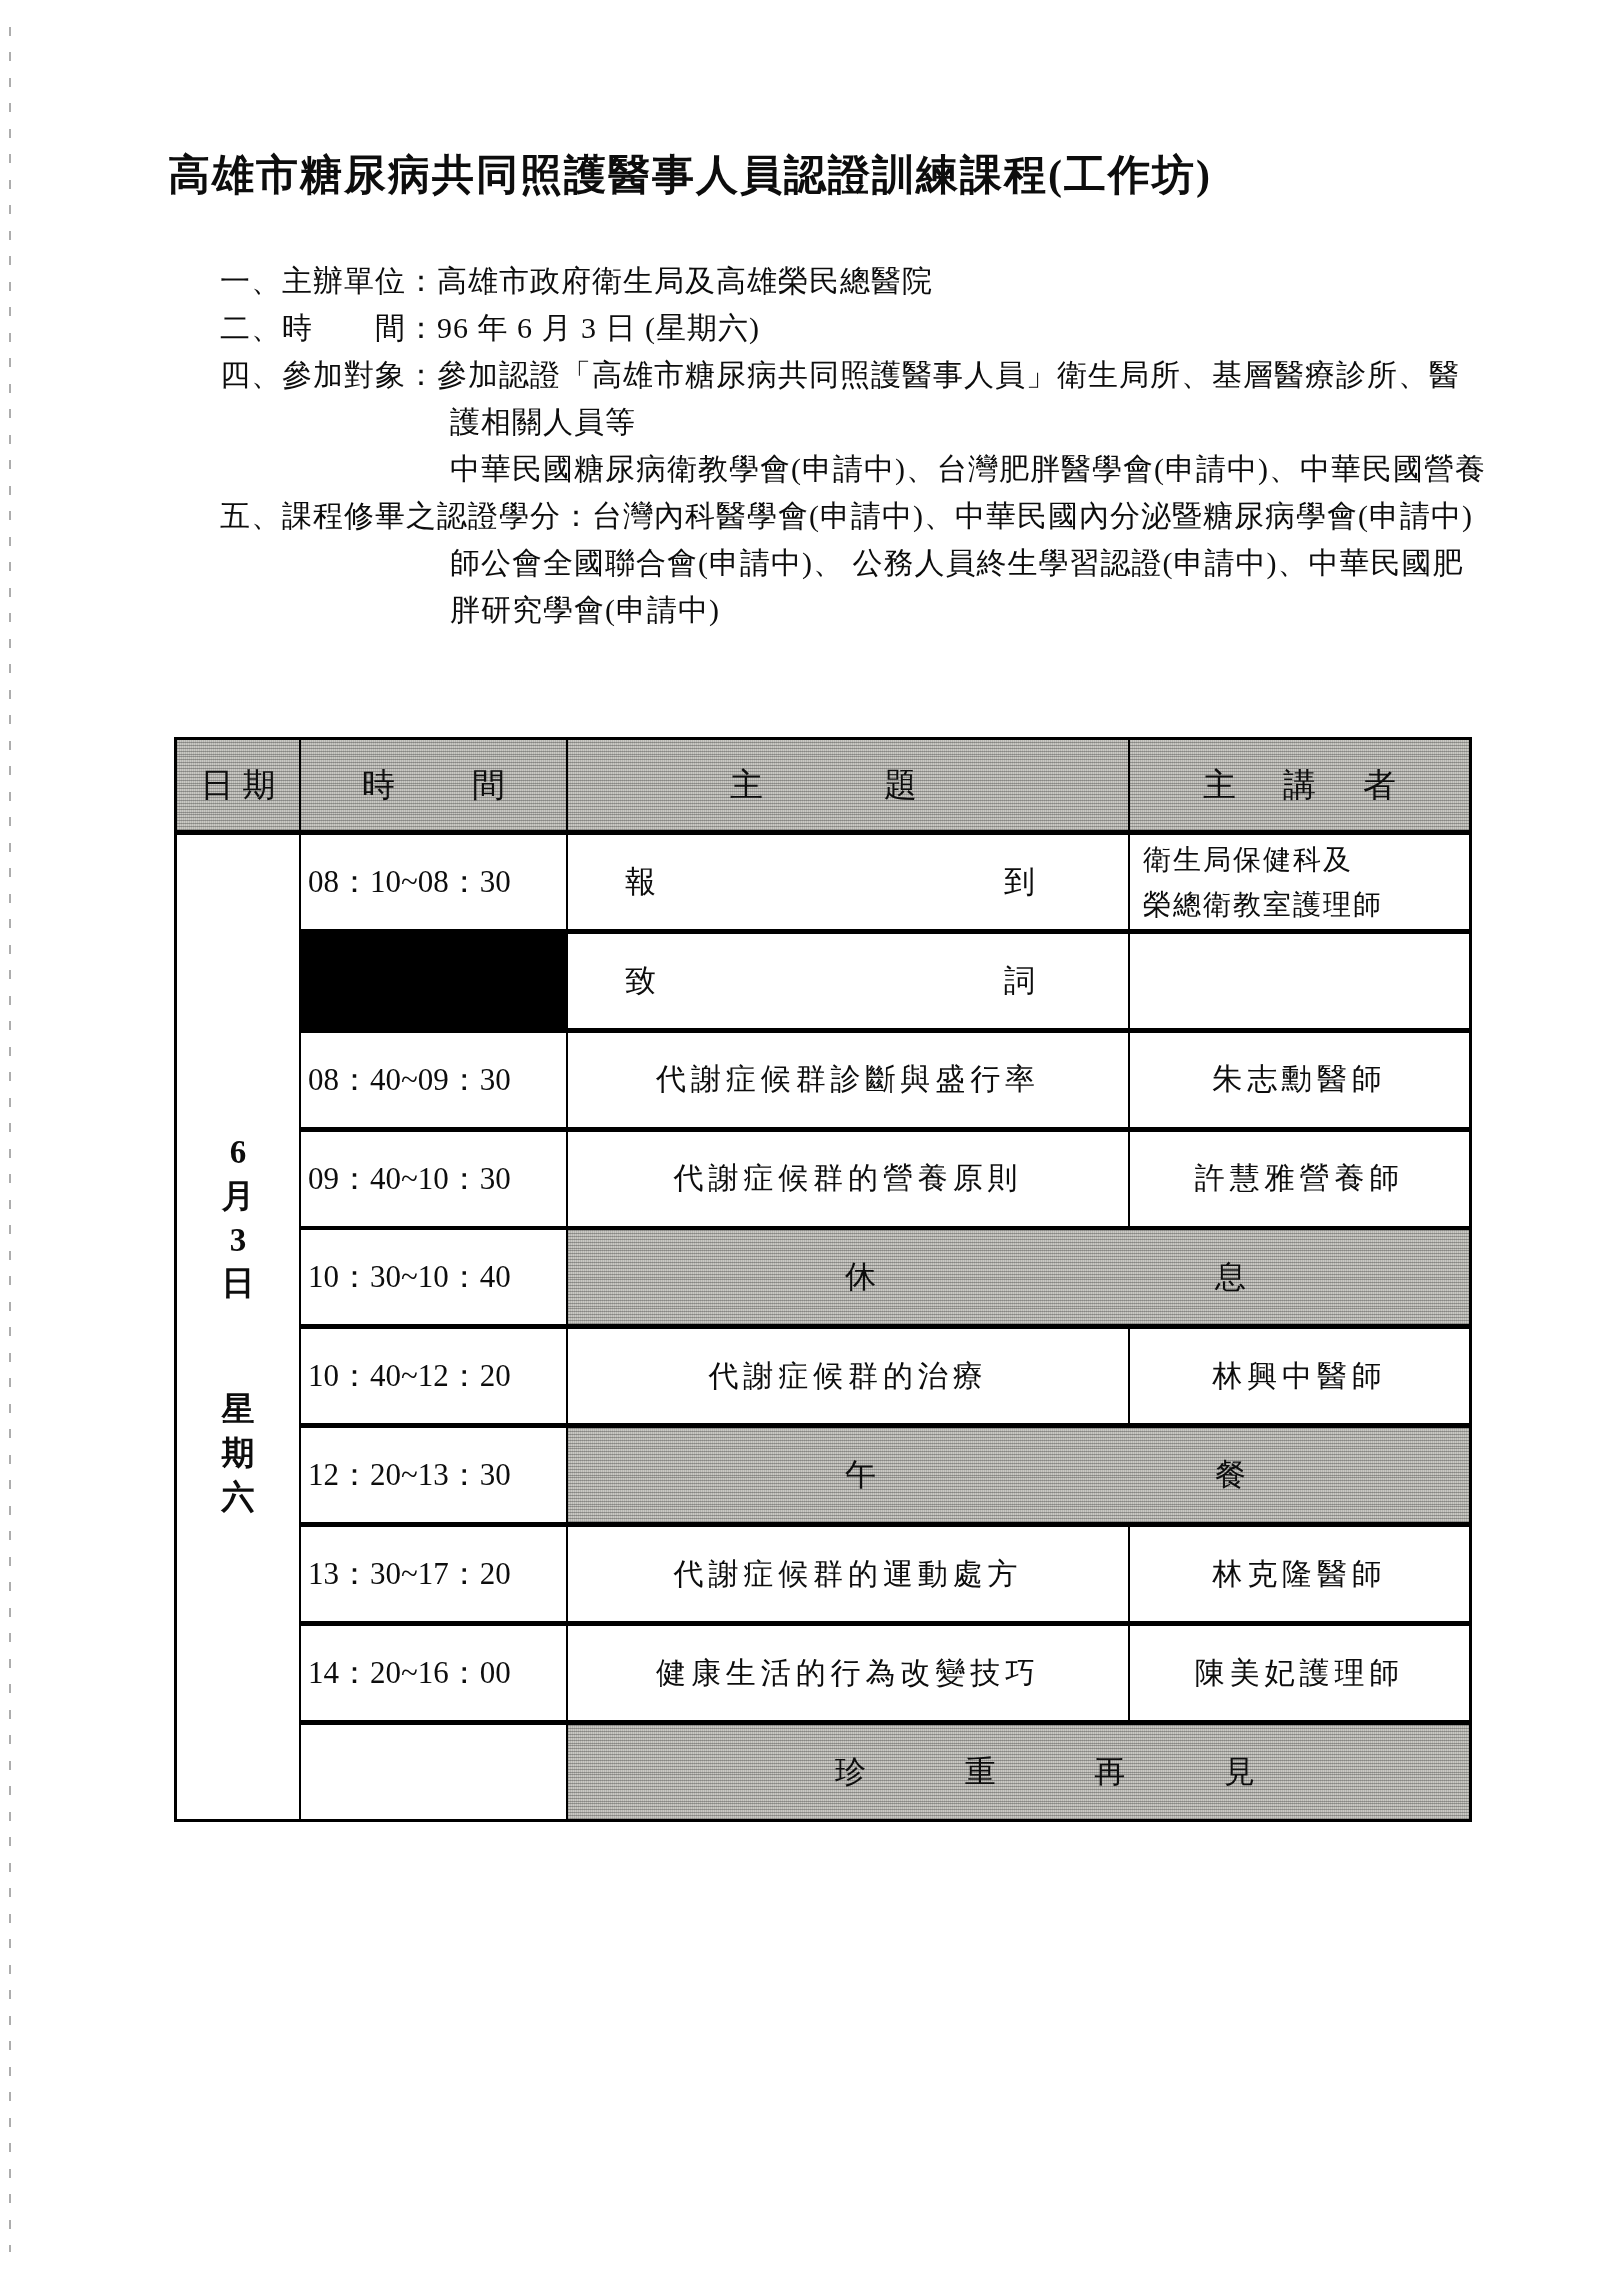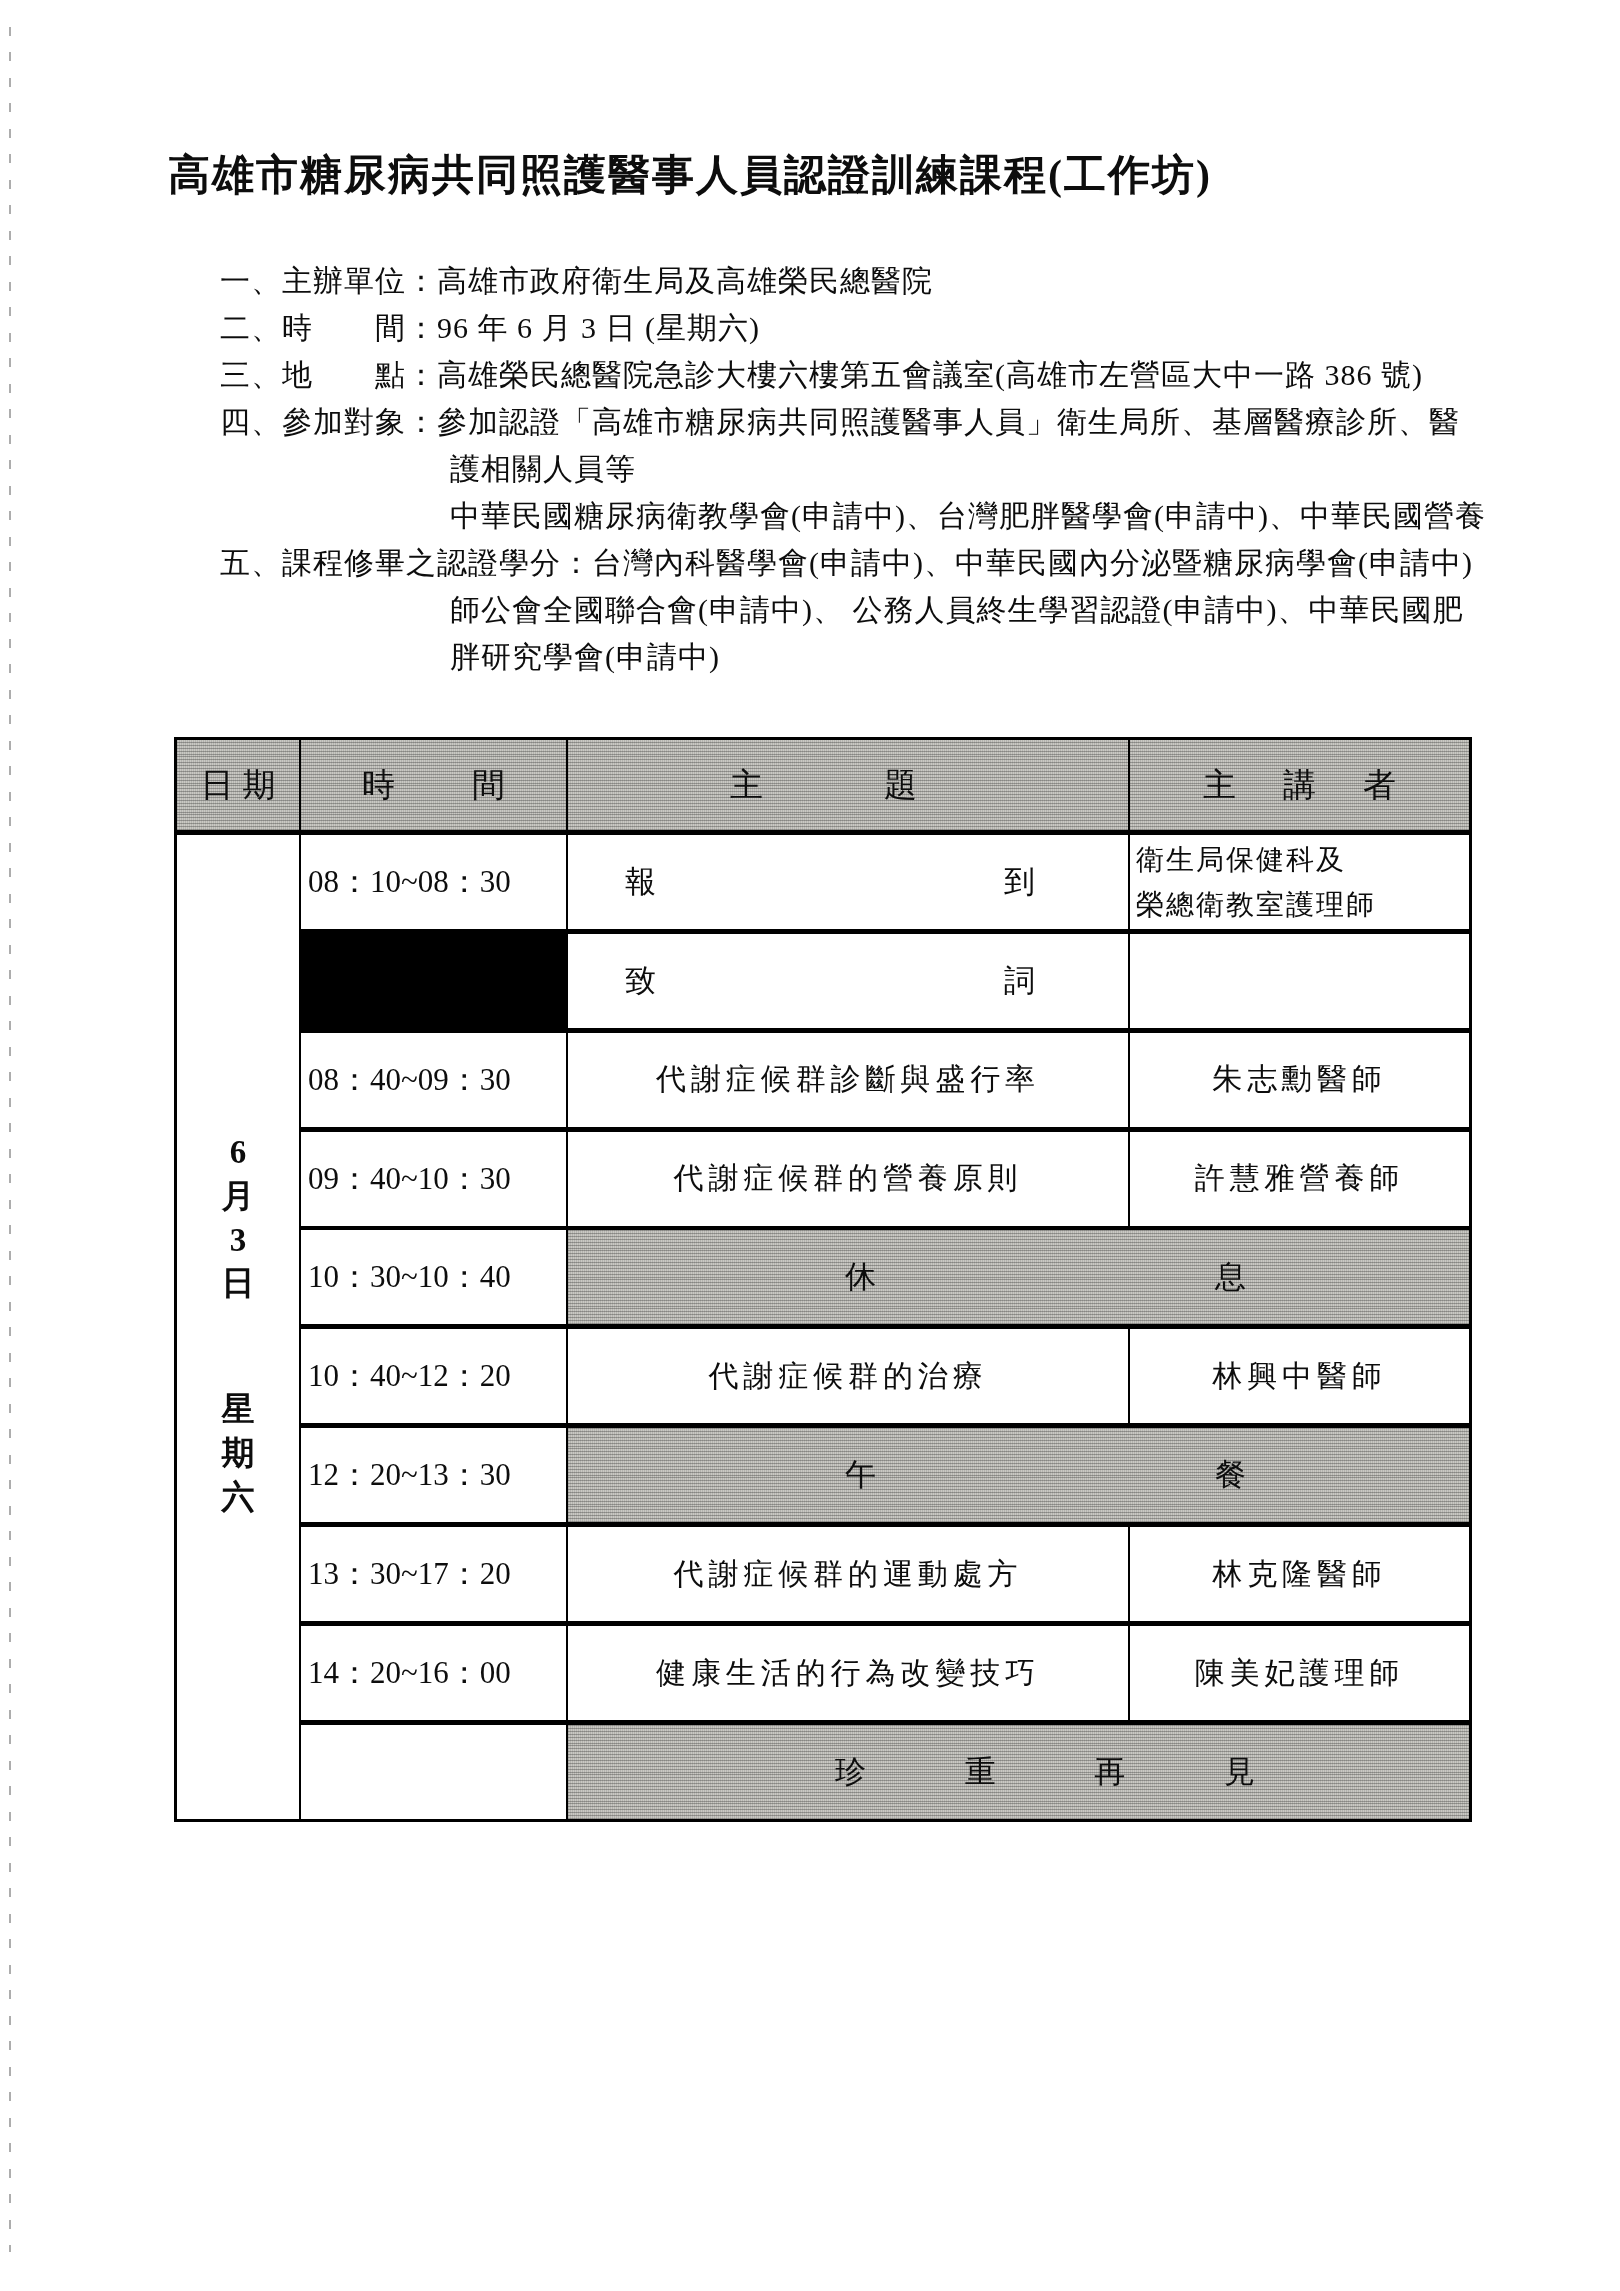--- a/index.html
+++ b/index.html
@@ -65,38 +65,37 @@
   .pad-topic2      { padding:0 93px 0 57px; }
   .pad-break       { padding:0 223px 0 277px; }
   .pad-farewell    { padding:0 214px 0 267px; }
 
   .time-cell { justify-content:flex-start; padding-left:7px; font-size:31px; white-space:nowrap; }
   .topic-cell, .speaker-cell { font-size:30px; letter-spacing:4.9px; white-space:nowrap; }
   .break-cell { font-size:31px; }
 
   .speaker-two-line {
     flex-direction:column; align-items:flex-start; justify-content:center;
-    padding-left:6px; font-size:28px; line-height:45px; letter-spacing:2px;
+    padding-left:13px; font-size:28px; line-height:45px; letter-spacing:2px;
   }
 
   .date-cell { flex-direction:column; justify-content:center; gap:93px; padding-bottom:3.9px; }
   .vchars { display:flex; flex-direction:column; align-items:center; gap:10.8px;
             font-size:33px; font-weight:600; line-height:33px; }
 </style>
 </head>
 <body>
 
 <div class="scan-line"></div>
 
 <h1 class="doc-title">高雄市糖尿病共同照護醫事人員認證訓練課程(工作坊)</h1>
 
 <div class="info-list">
   <div class="info-line">一、主辦單位：高雄市政府衛生局及高雄榮民總醫院</div>
   <div class="info-line">二、時　　間：96 年 6 月 3 日 (星期六)</div>
-  <div class="info-line">三、地　　點：高雄榮民總醫院急診大樓六樓第五會議室(高雄市左營區大中一路 386 號)</div>
   <div class="info-line">四、參加對象：參加認證「高雄市糖尿病共同照護醫事人員」衛生局所、基層醫療診所、醫</div>
   <div class="info-line indent">護相關人員等</div>
   <div class="info-line indent">中華民國糖尿病衛教學會(申請中)、台灣肥胖醫學會(申請中)、中華民國營養</div>
   <div class="info-line">五、課程修畢之認證學分：台灣內科醫學會(申請中)、中華民國內分泌暨糖尿病學會(申請中)</div>
   <div class="info-line indent">師公會全國聯合會(申請中)、 公務人員終生學習認證(申請中)、中華民國肥</div>
   <div class="info-line indent">胖研究學會(申請中)</div>
 </div>
 
 <div class="schedule">
 

